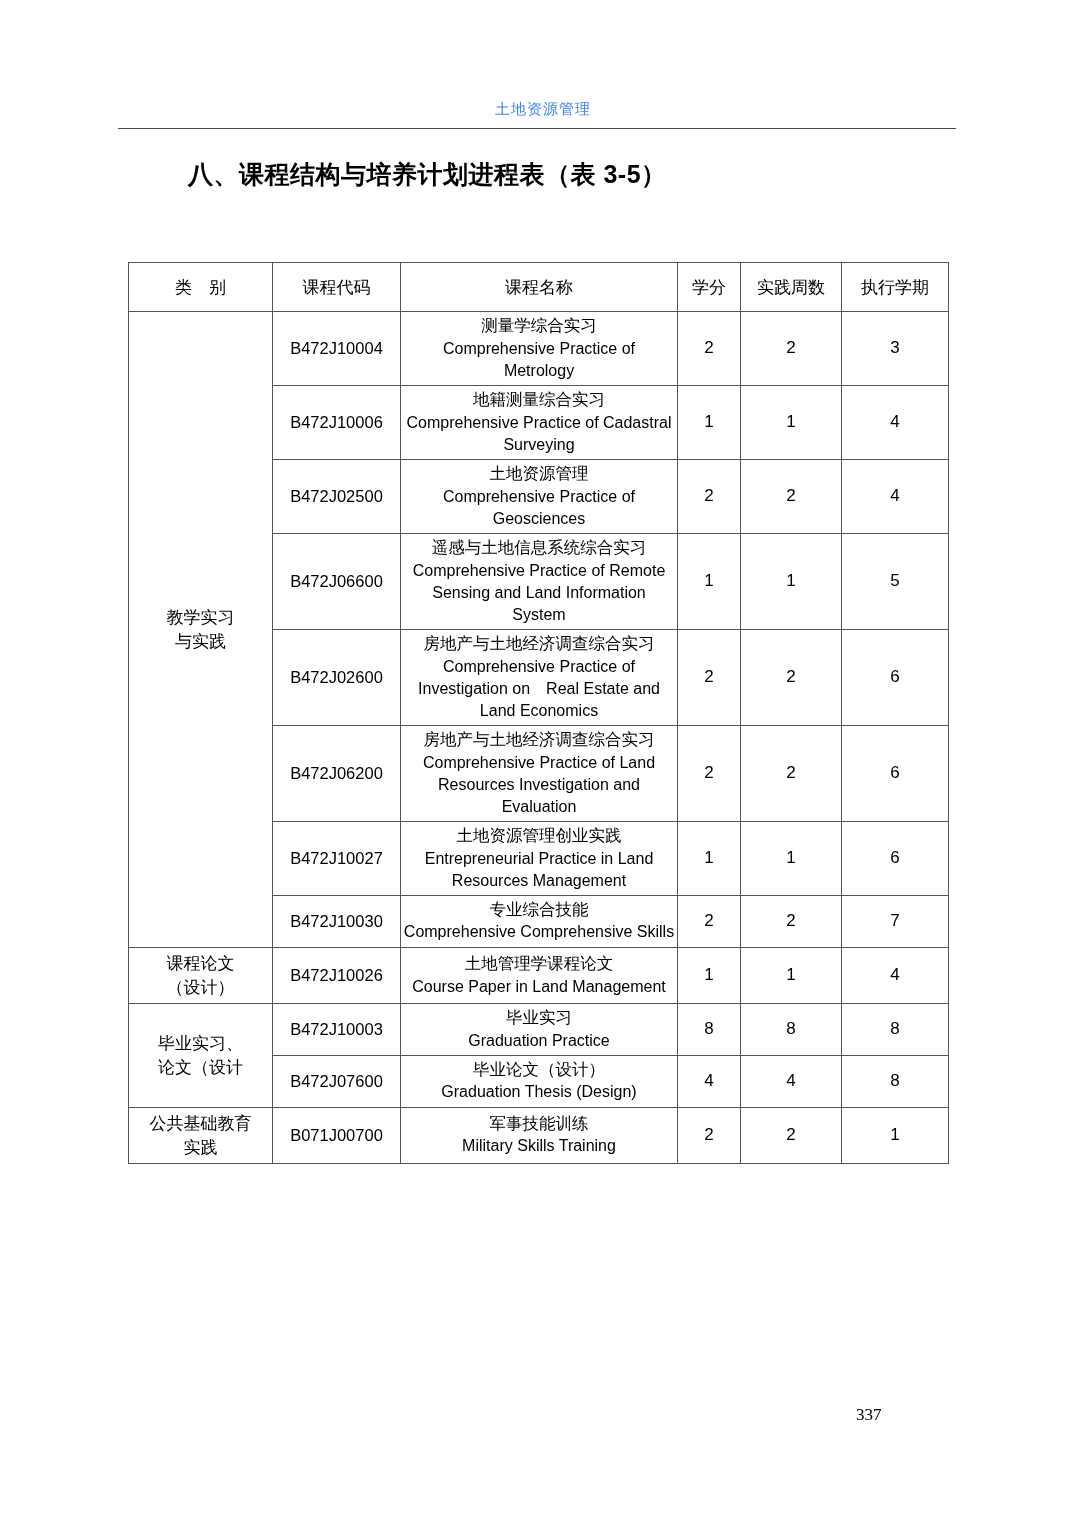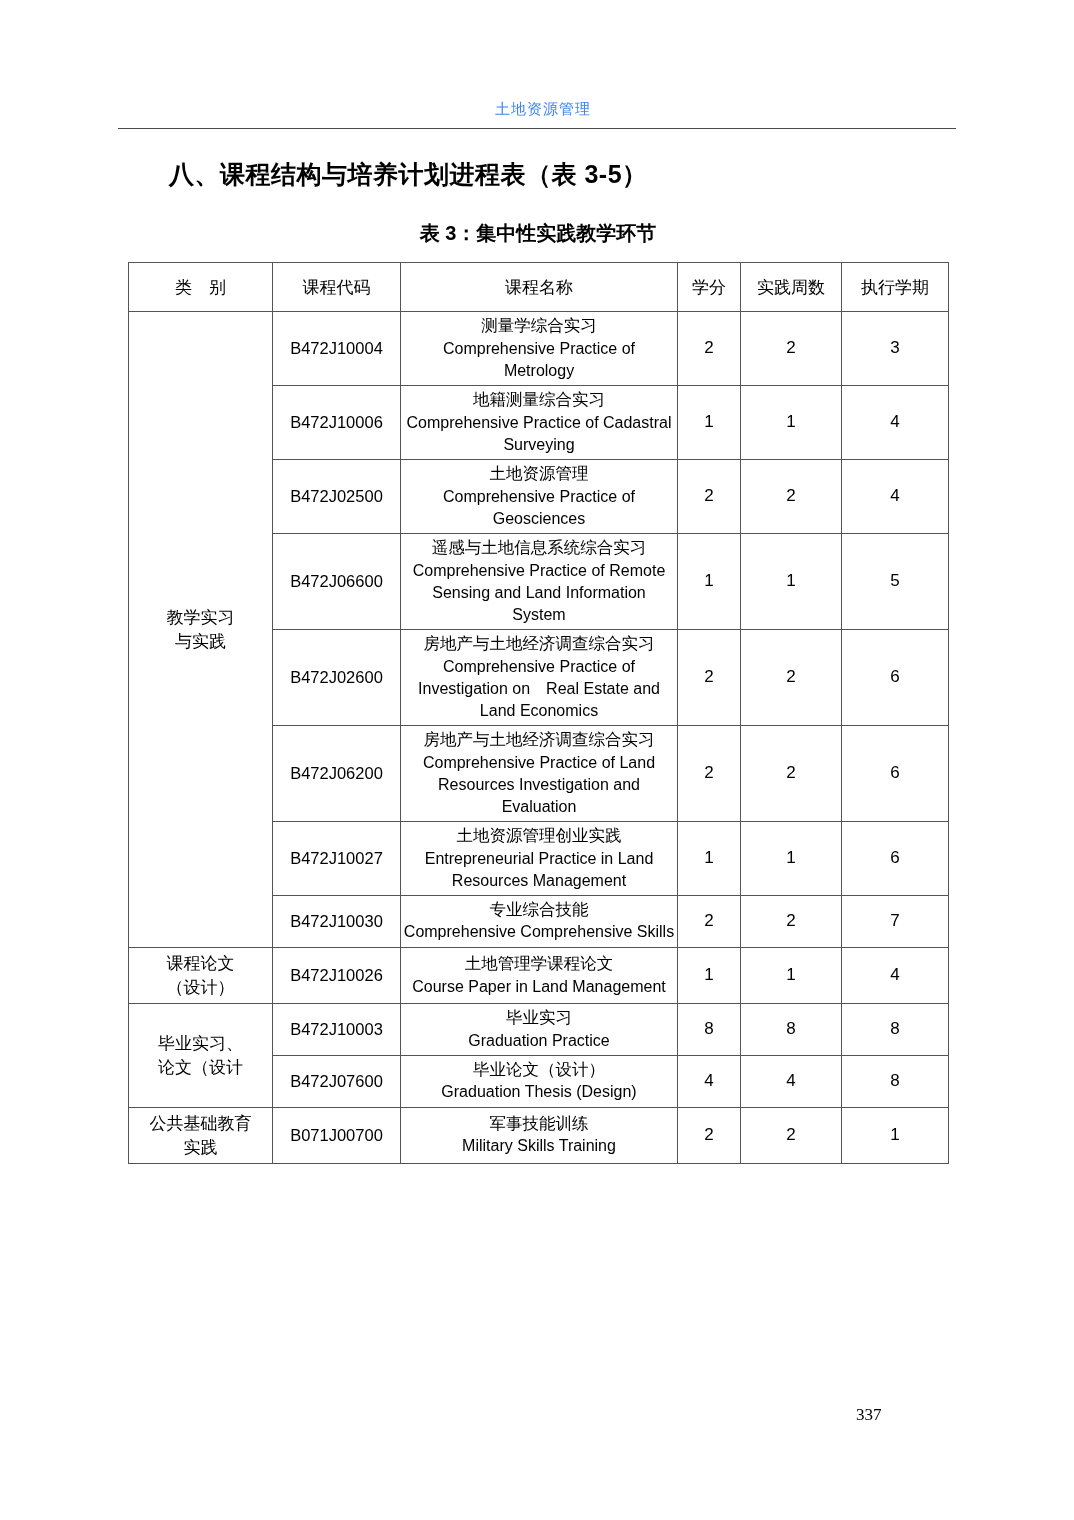--- a/index.html
+++ b/index.html
@@ -40,21 +40,21 @@
     left: 118px;
     top: 128px;
     width: 838px;
     height: 0;
     border-top: 1.5px solid #4a4a4a;
   }
 
   
   .section-title {
     position: absolute;
-    left: 169px;
+    left: 188px;
     top: 158px;
     font-size: 25px;
     font-weight: bold;
     letter-spacing: 0.5px;
     white-space: nowrap;
     font-family: "Liberation Sans", "DejaVu Sans", sans-serif;
   }
   .table-caption {
     position: absolute;
     left: 128px;
@@ -142,21 +142,20 @@
 </head>
 <body>
 
 <div class="page">
 
   <div class="running-header">土地资源管理</div>
   <div class="header-rule"></div>
 
   <div class="section-title">八、课程结构与培养计划进程表（表 3-5）</div>
 
-  <div class="table-caption">表 3：集中性实践教学环节</div>
 
   <div class="tbl-wrap">
     <table class="schedule">
       <colgroup>
         <col class="col-cat">
           <col class="col-code">
           <col class="col-name">
         <col class="col-credit">
           <col class="col-weeks">
           <col class="col-term">

